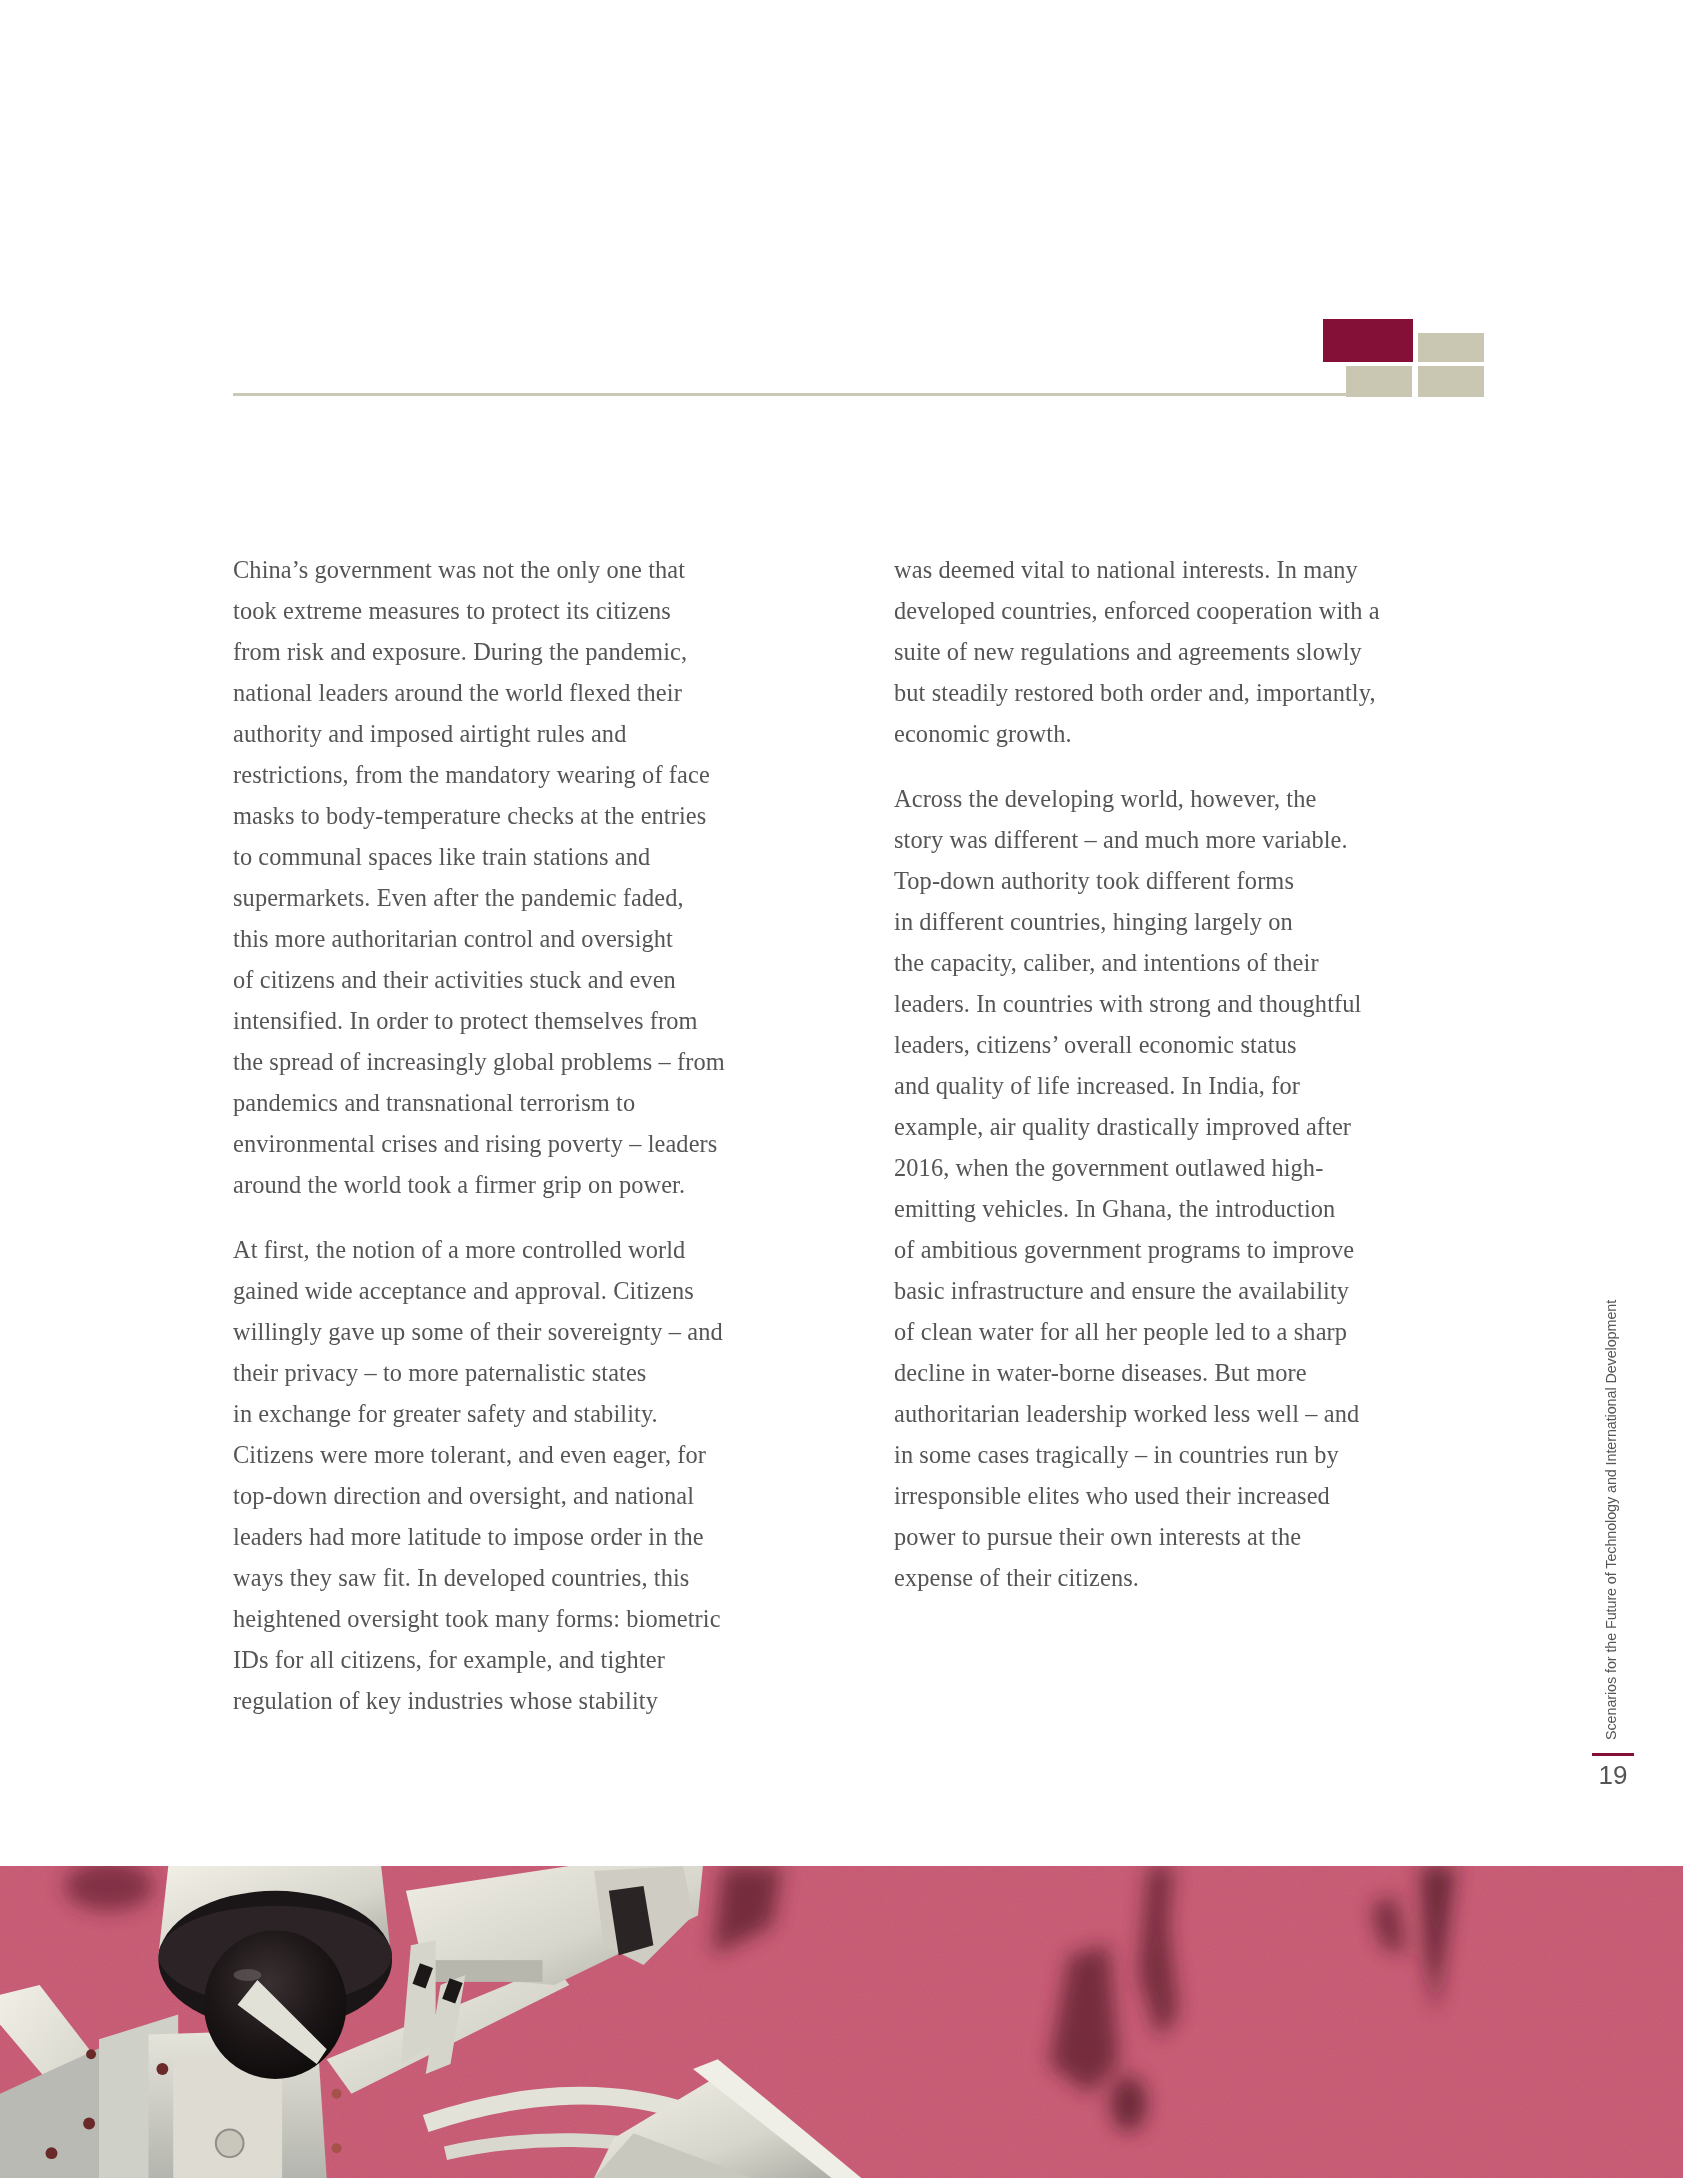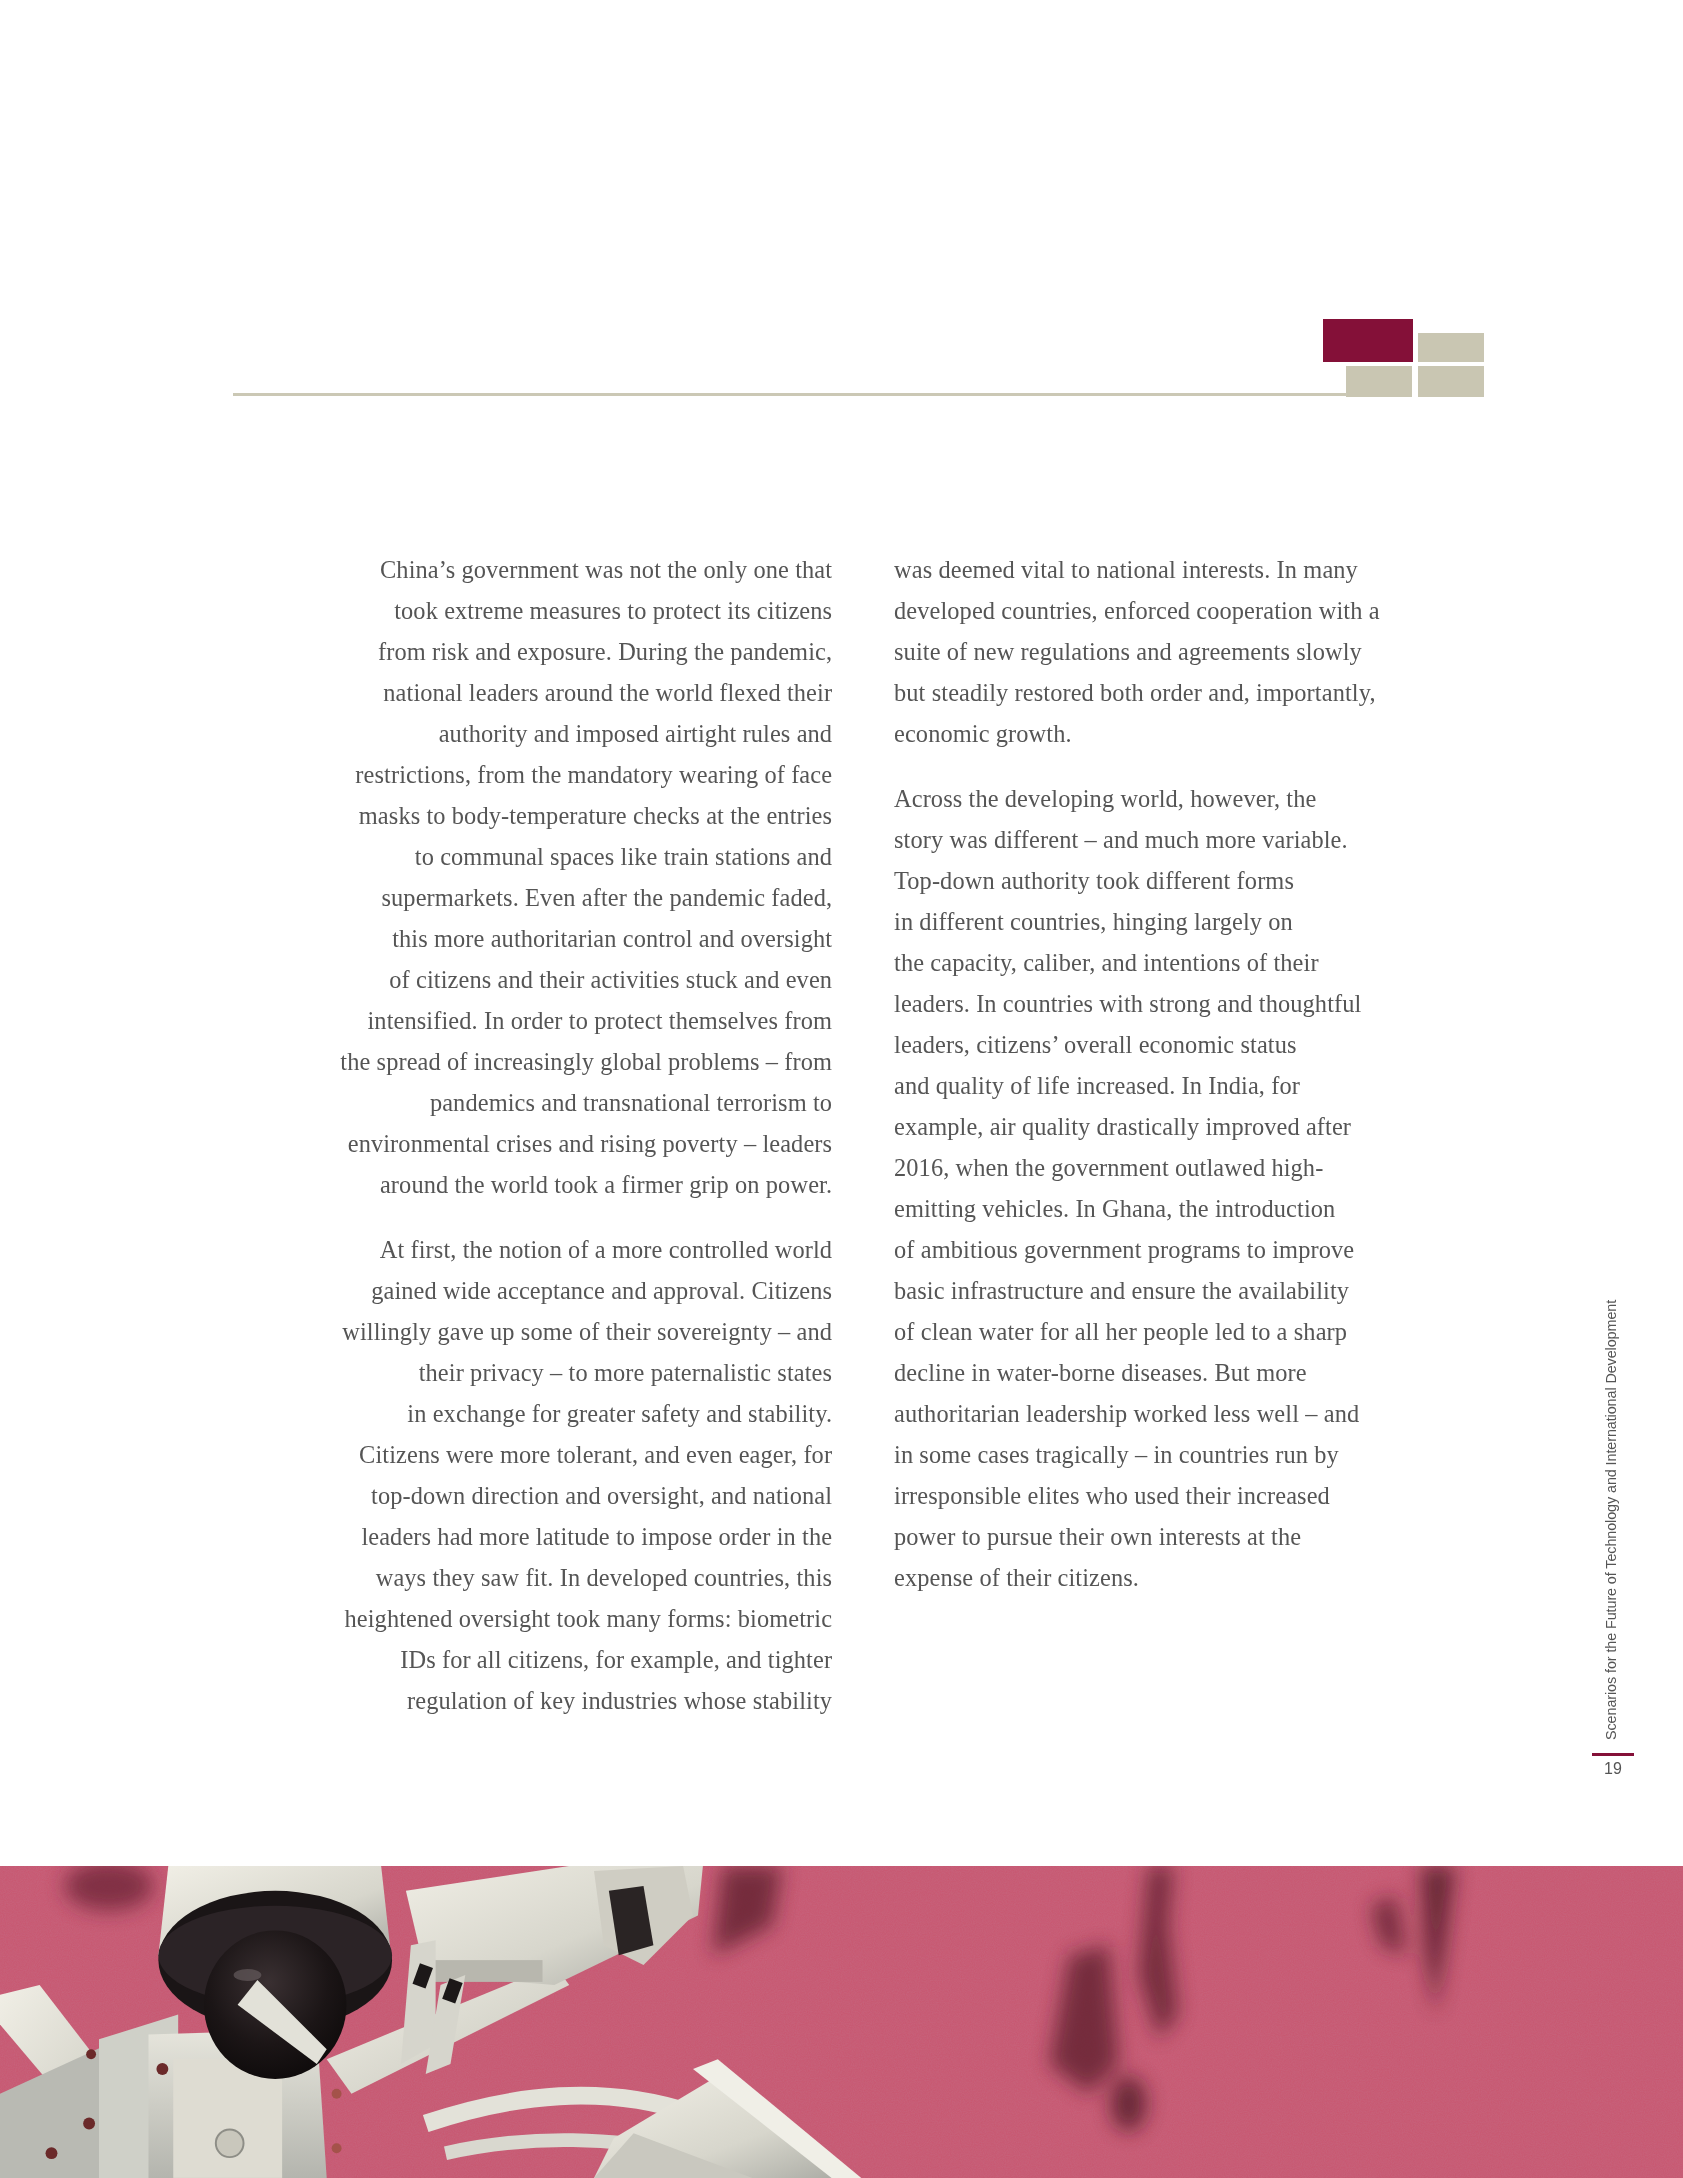--- a/index.html
+++ b/index.html
@@ -10,36 +10,36 @@
   }
   .hdr-block { position: absolute; }
   .hdr-crimson { left: 1323px; top: 319px; width: 90px; height: 43px; background: #841038; }
   .hdr-beige { background: #c9c6b2; }
   .hdr-b1 { left: 1418px; top: 333px; width: 66px; height: 29px; }
   .hdr-b2 { left: 1346px; top: 366px; width: 66px; height: 31px; }
   .hdr-b3 { left: 1418px; top: 366px; width: 66px; height: 31px; }
   .hdr-rule { position: absolute; left: 233px; top: 393px; width: 1114px; height: 3px; background: #cbc8b5; }
 
   .col { position: absolute; top: 549px; width: 614px; color: #555555; font-size: 25px; line-height: 41px; letter-spacing: 0.1px; }
-  .col-left { left: 233px; text-align: right; }
+  .col-left { left: 233px; }
   .col-right { left: 894px; }
   .para { margin: 0 0 24px 0; }
   .line { display: block; white-space: nowrap; }
 
   .side-title {
     position: absolute; left: 1596px; top: 1290px; width: 30px; height: 450px;
     writing-mode: vertical-rl; transform: rotate(180deg);
     font-family: "Liberation Sans", "DejaVu Sans", sans-serif;
     font-size: 14.4px; color: #555555; text-align: left; letter-spacing: -0.1px;
     display: flex; align-items: center; white-space: nowrap;
   }
   .side-rule { position: absolute; left: 1592px; top: 1753px; width: 42px; height: 3px; background: #841038; }
   .page-num {
     position: absolute; left: 1592px; top: 1760px; width: 42px; text-align: center;
-    font-family: "Liberation Sans", "DejaVu Sans", sans-serif; font-size: 16px; color: #555555;
+    font-family: "Liberation Sans", "DejaVu Sans", sans-serif; font-size: 26px; color: #555555;
   }
 
   .photo { position: absolute; left: 0; top: 1866px; width: 1683px; height: 312px; overflow: hidden; background: #c8566f; }
   .photo svg { display: block; }
 </style>
 </head>
 <body>
 
 <div class="hdr-block hdr-crimson"></div>
 <div class="hdr-block hdr-beige hdr-b1"></div>

